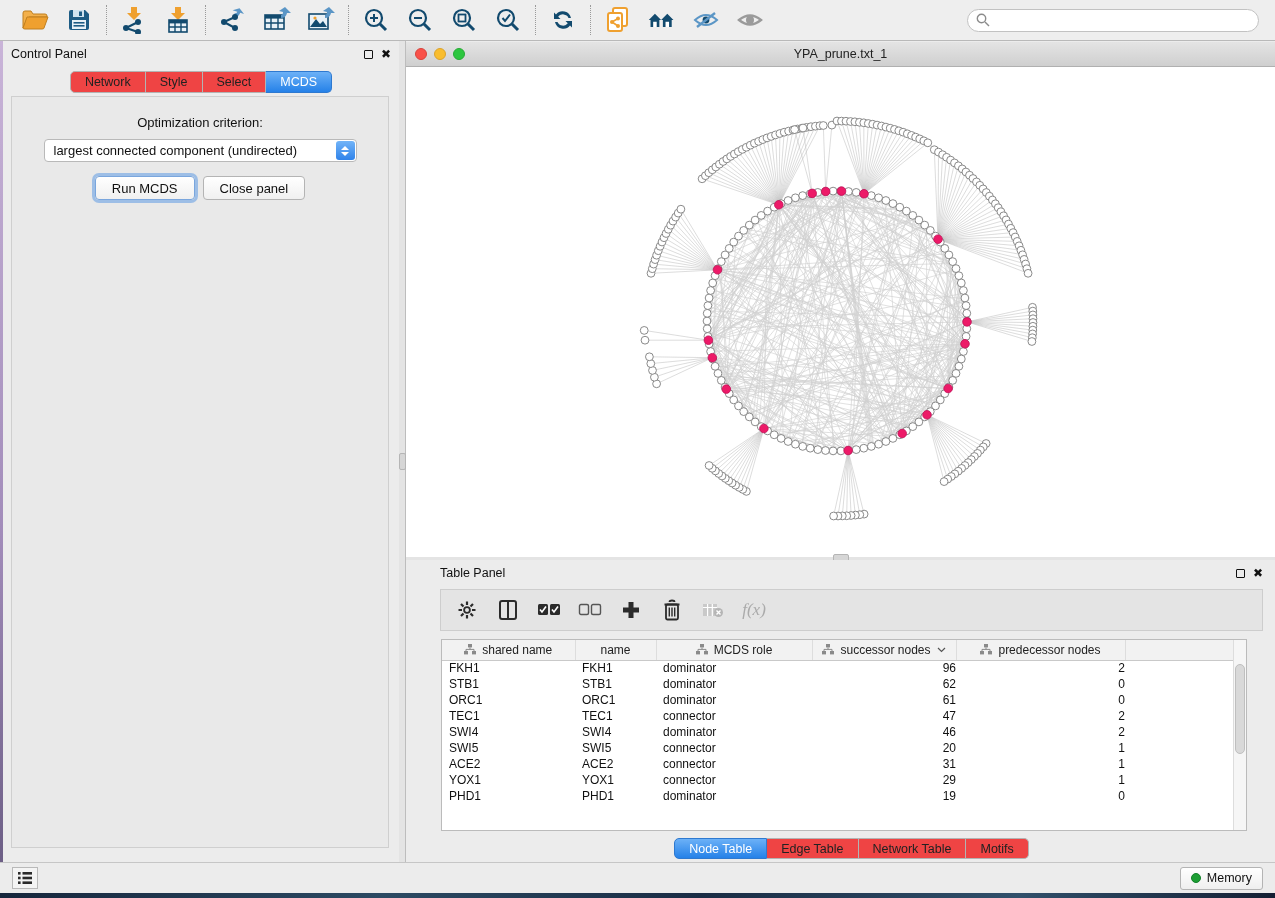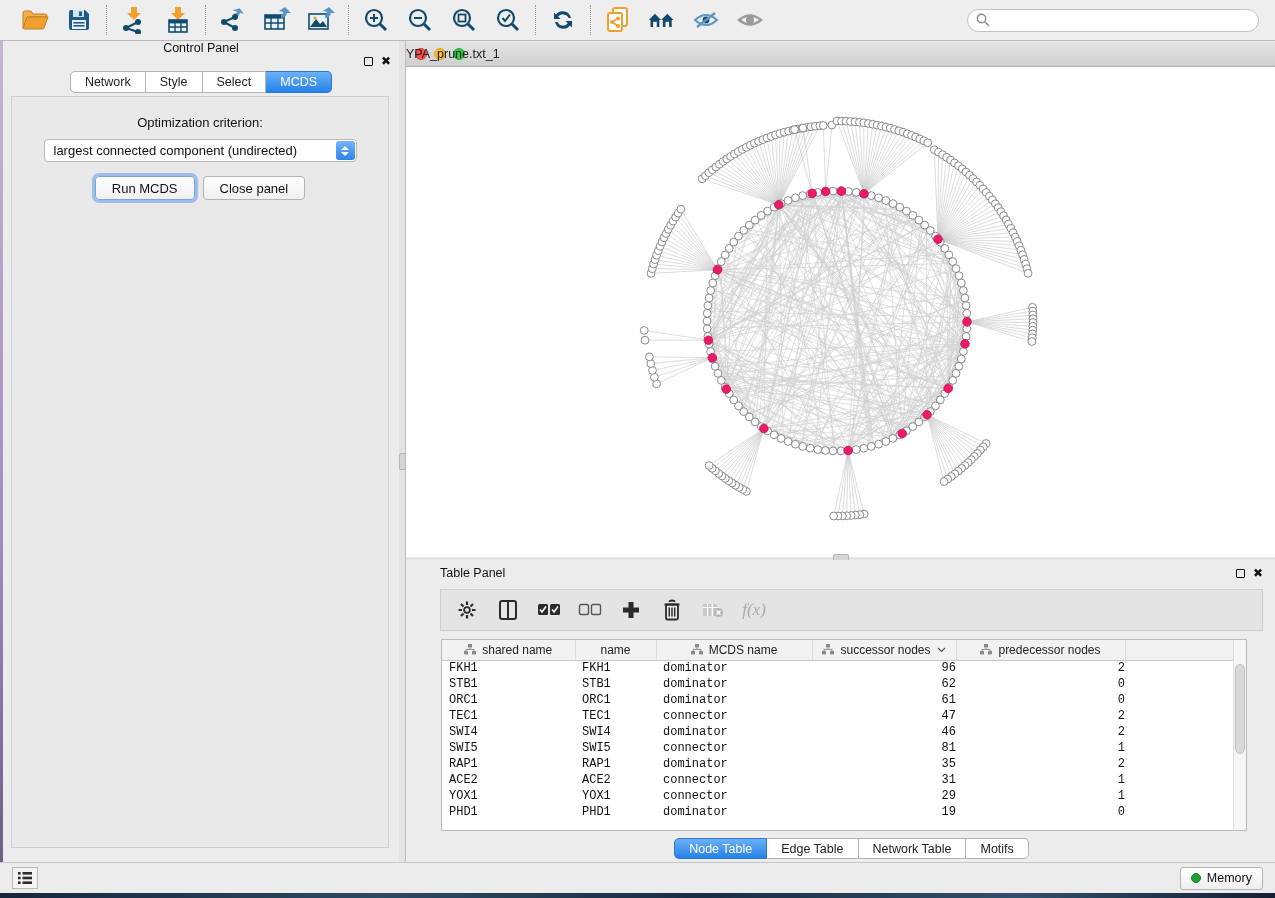--- a/index.html
+++ b/index.html
@@ -20,28 +20,28 @@
                       font-family:"Liberation Sans",sans-serif; }
 
   
   .left-strip { position:absolute; left:0; top:41px; width:3px; bottom:36px;
                 background:linear-gradient(180deg,#c9b4d8,#a28cba 60%,#6d5f86); }
   .desktop-strip { position:absolute; left:0; right:0; bottom:0; height:5px;
                    background:linear-gradient(90deg,#16263c,#2c4a63 30%,#1a2c44 55%,#31506b 80%,#141f33); }
 
   
   .control-panel { position:absolute; left:3px; top:41px; width:396px; bottom:36px; background:#ececec; }
-  .cp-header { height:26px; display:flex; align-items:center; padding:0 8px;flex-direction:column; }
+  .cp-header { height:26px; display:flex; align-items:center; padding:0 8px; }
   .cp-title { font-size:12.5px; color:#111; }
   .win-btns { margin-left:auto; display:flex; gap:8px; align-items:center; }
   .wb { font-size:12px; color:#111; line-height:1; cursor:default; }
   .wb.float { width:9px; height:9px; border:1.5px solid #111; border-radius:1px; }
   .cp-tabs { display:flex; justify-content:center; margin-top:4px; }
   .seg { display:flex; }
-  .seg .tab { height:22px; padding:0 14px; display:flex; align-items:center; background:#ffffff;
+  .seg .tab { height:22px; padding:0 14px; display:flex; align-items:center; background:#ef4444;
               border:1px solid #b3b3b3; border-left:none; font-size:12.5px; color:#222; cursor:default; }
   .seg .tab:first-child { border-left:1px solid #b3b3b3; border-radius:5px 0 0 5px; }
   .seg .tab:last-child { border-radius:0 5px 5px 0; }
   .seg .tab.selected { background:linear-gradient(180deg,#6cb1f7,#2581e8); border-color:#2e79d0; color:#fff; }
   .cp-content { position:absolute; left:8px; right:10px; top:55px; bottom:14px;
                 background:#e9e9e9; border:1px solid #cfcfcf; display:flex; flex-direction:column; align-items:center; }
   .opt-label { margin-top:18px; font-size:13px; color:#111; }
   .dropdown { margin-top:9px; width:313px; height:23px; background:#fff; border:1px solid #b9b9b9; border-radius:4px;
               display:flex; align-items:center; position:relative; cursor:default; }
   .dropdown .val { padding-left:9px; font-size:13px; color:#111; white-space:nowrap; }
@@ -72,37 +72,37 @@
   
   .net-window { position:absolute; left:406px; right:0; top:42px; height:515px; background:#fff; }
   .net-titlebar { height:25px; background:linear-gradient(180deg,#e4e4e4,#cfcfcf); border-bottom:1px solid #b0b0b0;
                   display:flex; align-items:center; position:relative; }
   .lights { display:flex; gap:7px; padding-left:9px; }
   .light { width:12px; height:12px; border-radius:50%; }
   .light.red { background:#f95149; border:1px solid #d8433c; }
   .light.yellow { background:#f7b postp} 
   .light.yellow { background:#f9bd2e; border:1px solid #dba32b; }
   .light.green { background:#2dc63f; border:1px solid #27ab36; }
-  .net-title { position:absolute; left:0; right:0; font-size:12.5px; color:#222; }
+  .net-title { position:absolute; left:0; right:0; text-align:center; font-size:12.5px; color:#222; }
   .net-canvas { width:869px; height:490px; display:block; background:#fff; }
 
   
   .table-panel { position:absolute; left:428px; right:0; top:560px; height:302px; background:#ececec; }
   .tp-header { height:26px; display:flex; align-items:center; padding:0 12px; }
   .tp-title { font-size:12.5px; color:#111; }
   .tp-toolbar { margin:3px 12px 8px 12px; height:42px; background:#e4e4e4; border:1px solid #cdcdcd;
                 display:flex; align-items:center; gap:17px; padding:0 14px; }
   .tp-tool { display:flex; align-items:center; justify-content:center; width:24px; height:24px; cursor:default; }
   .fx { font-family:"Liberation Serif",serif; font-style:italic; font-size:17px; color:#aaa; }
   .table-wrap { margin:5px 28px 0 13px; height:192px; background:#fff; border:1px solid #bbb; position:relative; overflow:hidden; }
   table.node-table { border-collapse:collapse; table-layout:fixed; width:100%; }
   table.node-table th { height:20px; background:#f2f2f2; border-bottom:1px solid #c9c9c9; border-right:1px solid #ddd;
                         font-weight:normal; font-size:12px; color:#222; text-align:center; position:relative; }
   table.node-table th .hlabel { display:inline-flex; align-items:center; gap:6px; }
-  table.node-table td { height:16px; font-size:12px; color:#111; padding:0 0 0 7px; white-space:nowrap; overflow:hidden;font-family:Liberation Mono, monospace; }
+  table.node-table td { height:16px; font-size:12px; color:#111; padding:0 0 0 7px; white-space:nowrap; overflow:hidden; }
   td.c3 { text-align:right; padding-right:17px; }
   td.c4 { text-align:right; padding-right:11px; }
   .tbl-vtrack { position:absolute; top:0; bottom:0; right:0; width:13px; background:#f6f6f6; border-left:1px solid #ddd; }
   .tbl-vtrack .thumb { position:absolute; top:24px; left:1px; right:1px; height:90px; background:#d9d9d9;
                        border:1px solid #bfbfbf; border-radius:6px; }
   .tp-tabs { display:flex; justify-content:center; margin-top:7px; }
   .tp-tabs .tab { height:21px; font-size:12.5px; }
 
   
   .status-bar { position:absolute; left:0; right:0; bottom:5px; height:31px; background:#ececec;
@@ -1241,21 +1241,21 @@
               </span></th>
             <th><span class="hlabel">
                 <span><svg width="12" height="11" viewBox="0 0 12 11" style="vertical-align:-1px">
                     <g fill="#8a8a8a">
                       <rect x="4" y="0" width="4" height="3.4"></rect>
                       <rect x="0" y="7" width="4" height="3.4"></rect>
                       <rect x="8" y="7" width="4" height="3.4"></rect>
                     </g>
                     <path d="M6 3.4 L6 5.4 M2 7 L2 5.4 L10 5.4 L10 7" stroke="#8a8a8a" fill="none"></path>
                   </svg></span>
-                <span>MCDS name</span>
+                <span>MCDS role</span>
               </span></th>
             <th><span class="hlabel">
                 <span><svg width="12" height="11" viewBox="0 0 12 11" style="vertical-align:-1px">
                     <g fill="#8a8a8a">
                       <rect x="4" y="0" width="4" height="3.4"></rect>
                       <rect x="0" y="7" width="4" height="3.4"></rect>
                       <rect x="8" y="7" width="4" height="3.4"></rect>
                     </g>
                     <path d="M6 3.4 L6 5.4 M2 7 L2 5.4 L10 5.4 L10 7" stroke="#8a8a8a" fill="none"></path>
                   </svg></span>
@@ -1316,30 +1316,22 @@
             <td class="c1">SWI4</td>
             <td class="c2">dominator</td>
             <td class="c3">46</td>
             <td class="c4">2</td>
             <td></td>
           </tr>
           <tr>
             <td class="c0">SWI5</td>
             <td class="c1">SWI5</td>
             <td class="c2">connector</td>
-            <td class="c3">81</td>
+            <td class="c3">20</td>
             <td class="c4">1</td>
-            <td></td>
-          </tr>
-          <tr>
-            <td class="c0">RAP1</td>
-            <td class="c1">RAP1</td>
-            <td class="c2">dominator</td>
-            <td class="c3">35</td>
-            <td class="c4">2</td>
             <td></td>
           </tr>
           <tr>
             <td class="c0">ACE2</td>
             <td class="c1">ACE2</td>
             <td class="c2">connector</td>
             <td class="c3">31</td>
             <td class="c4">1</td>
             <td></td>
           </tr>

